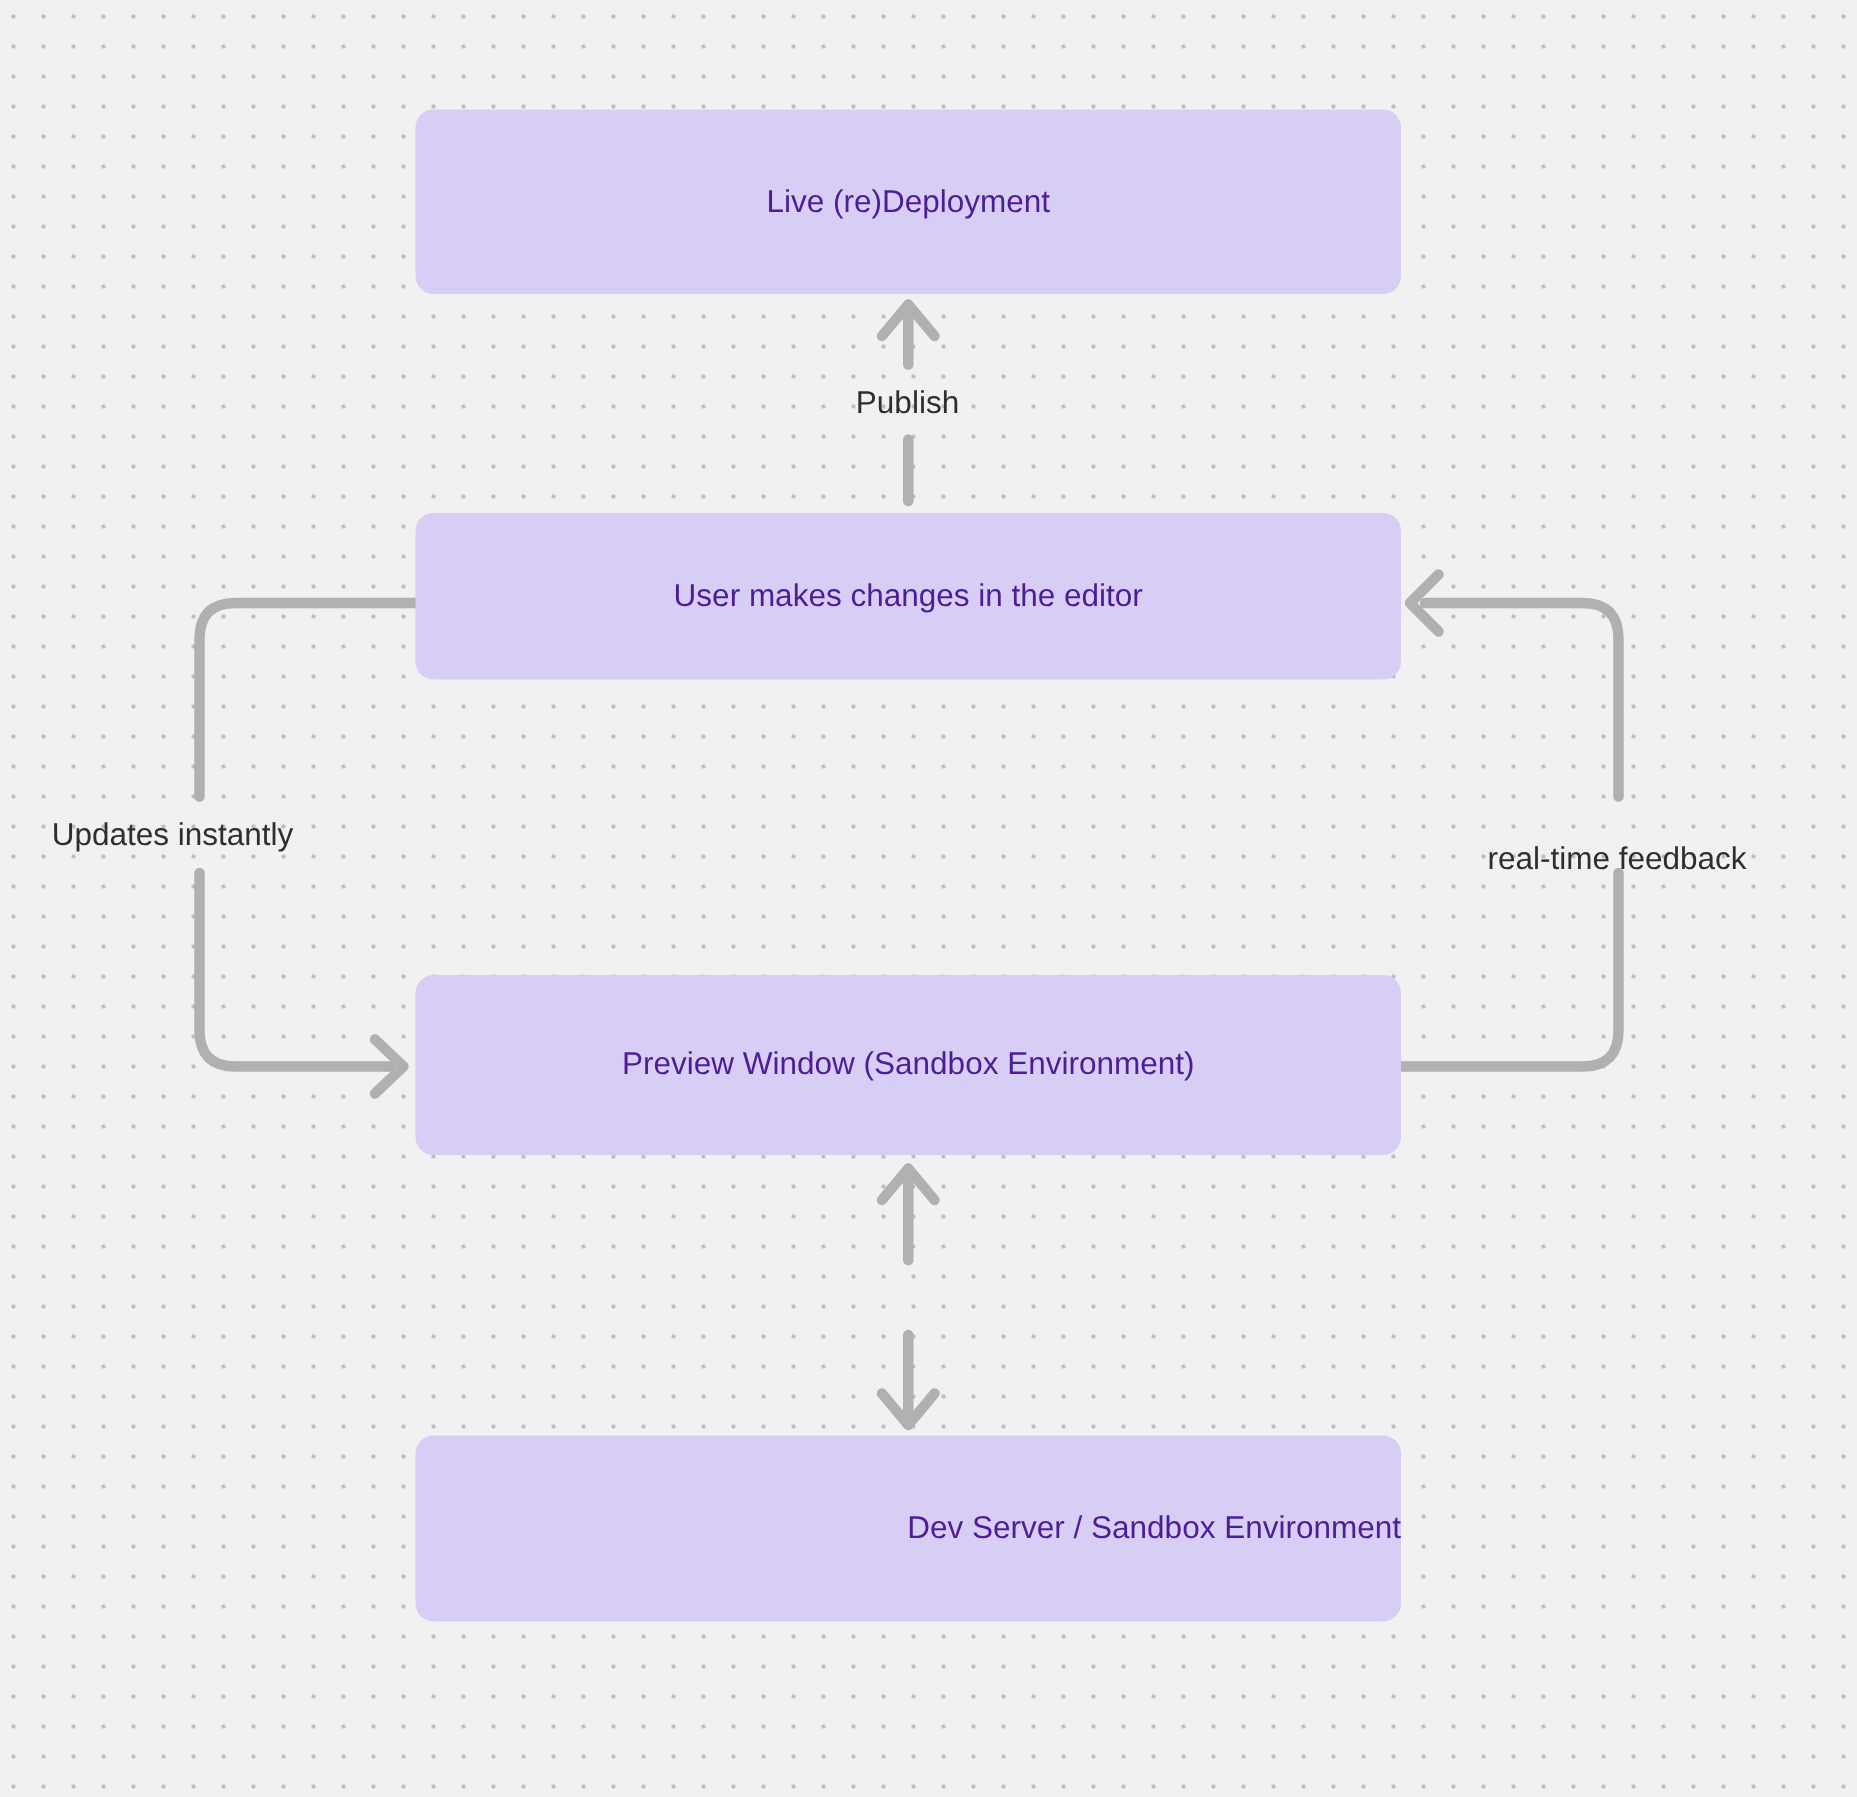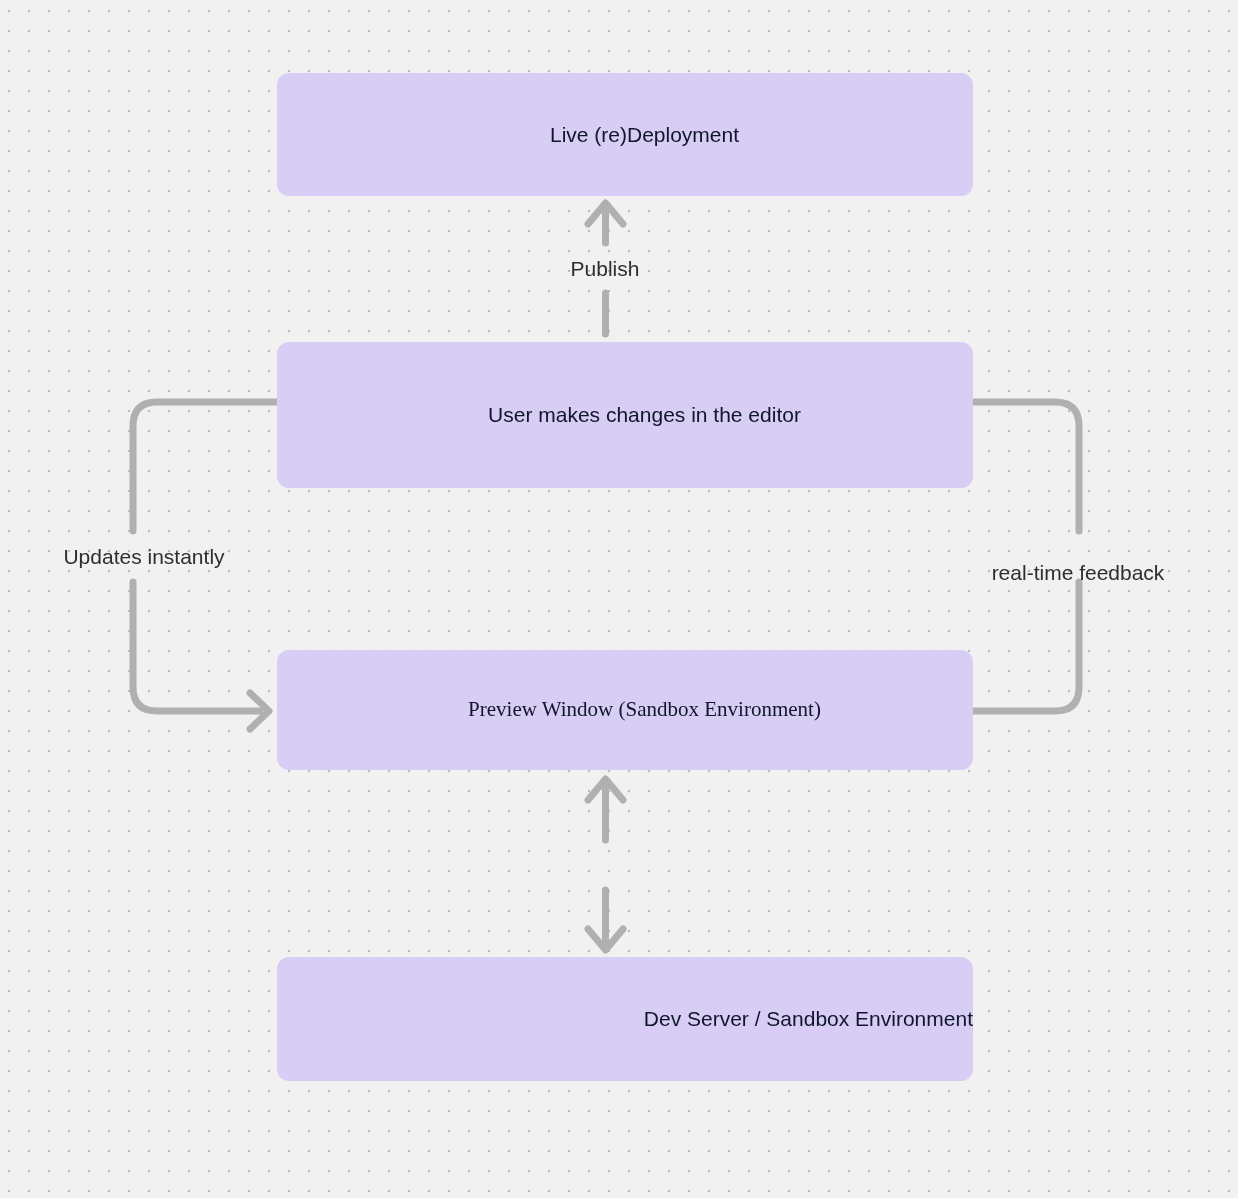--- a/index.html
+++ b/index.html
@@ -32,40 +32,39 @@
   }
   .node {
     position: absolute;
     left: 277px;
     width: 657px;
     border-radius: 12px;
     background: #d8cdf4;
     display: flex;
     align-items: center;
     justify-content: center;
-    color: #0f172a;
+    color: #4c1d95;
     font-size: 21px;
     line-height: 1.2;
     text-align: center;
-    padding-left: 39px;
   }
   .node-1 { top: 73px;  height: 123px; }
-  .node-2 { top: 342px; height: 146px; }
-  .node-3 { top: 650px; height: 120px; font-family: Liberation Serif, serif; }
+  .node-2 { top: 342px; height: 111px; }
+  .node-3 { top: 650px; height: 120px; }
   .node-4 { top: 957px; height: 124px; justify-content: flex-end; }
   .edge-label {
     position: absolute;
     transform: translate(-50%, -50%);
     white-space: nowrap;
     color: #2e2d32;
     font-size: 21px;
     line-height: 1.2;
   }
   .label-publish  { left: 605px;  top: 269px; }
-  .label-updates  { left: 144px;  top: 557px; }
+  .label-updates  { left: 115px;  top: 557px; }
   .label-feedback { left: 1078px; top: 573px; }
   .label-spunup   { left: 605px;  top: 866px; }
 </style>
 </head>
 <body>
 
 <div class="canvas">
 
   <svg class="edges-svg" viewBox="0 0 1238 1198" xmlns="http://www.w3.org/2000/svg">
 

